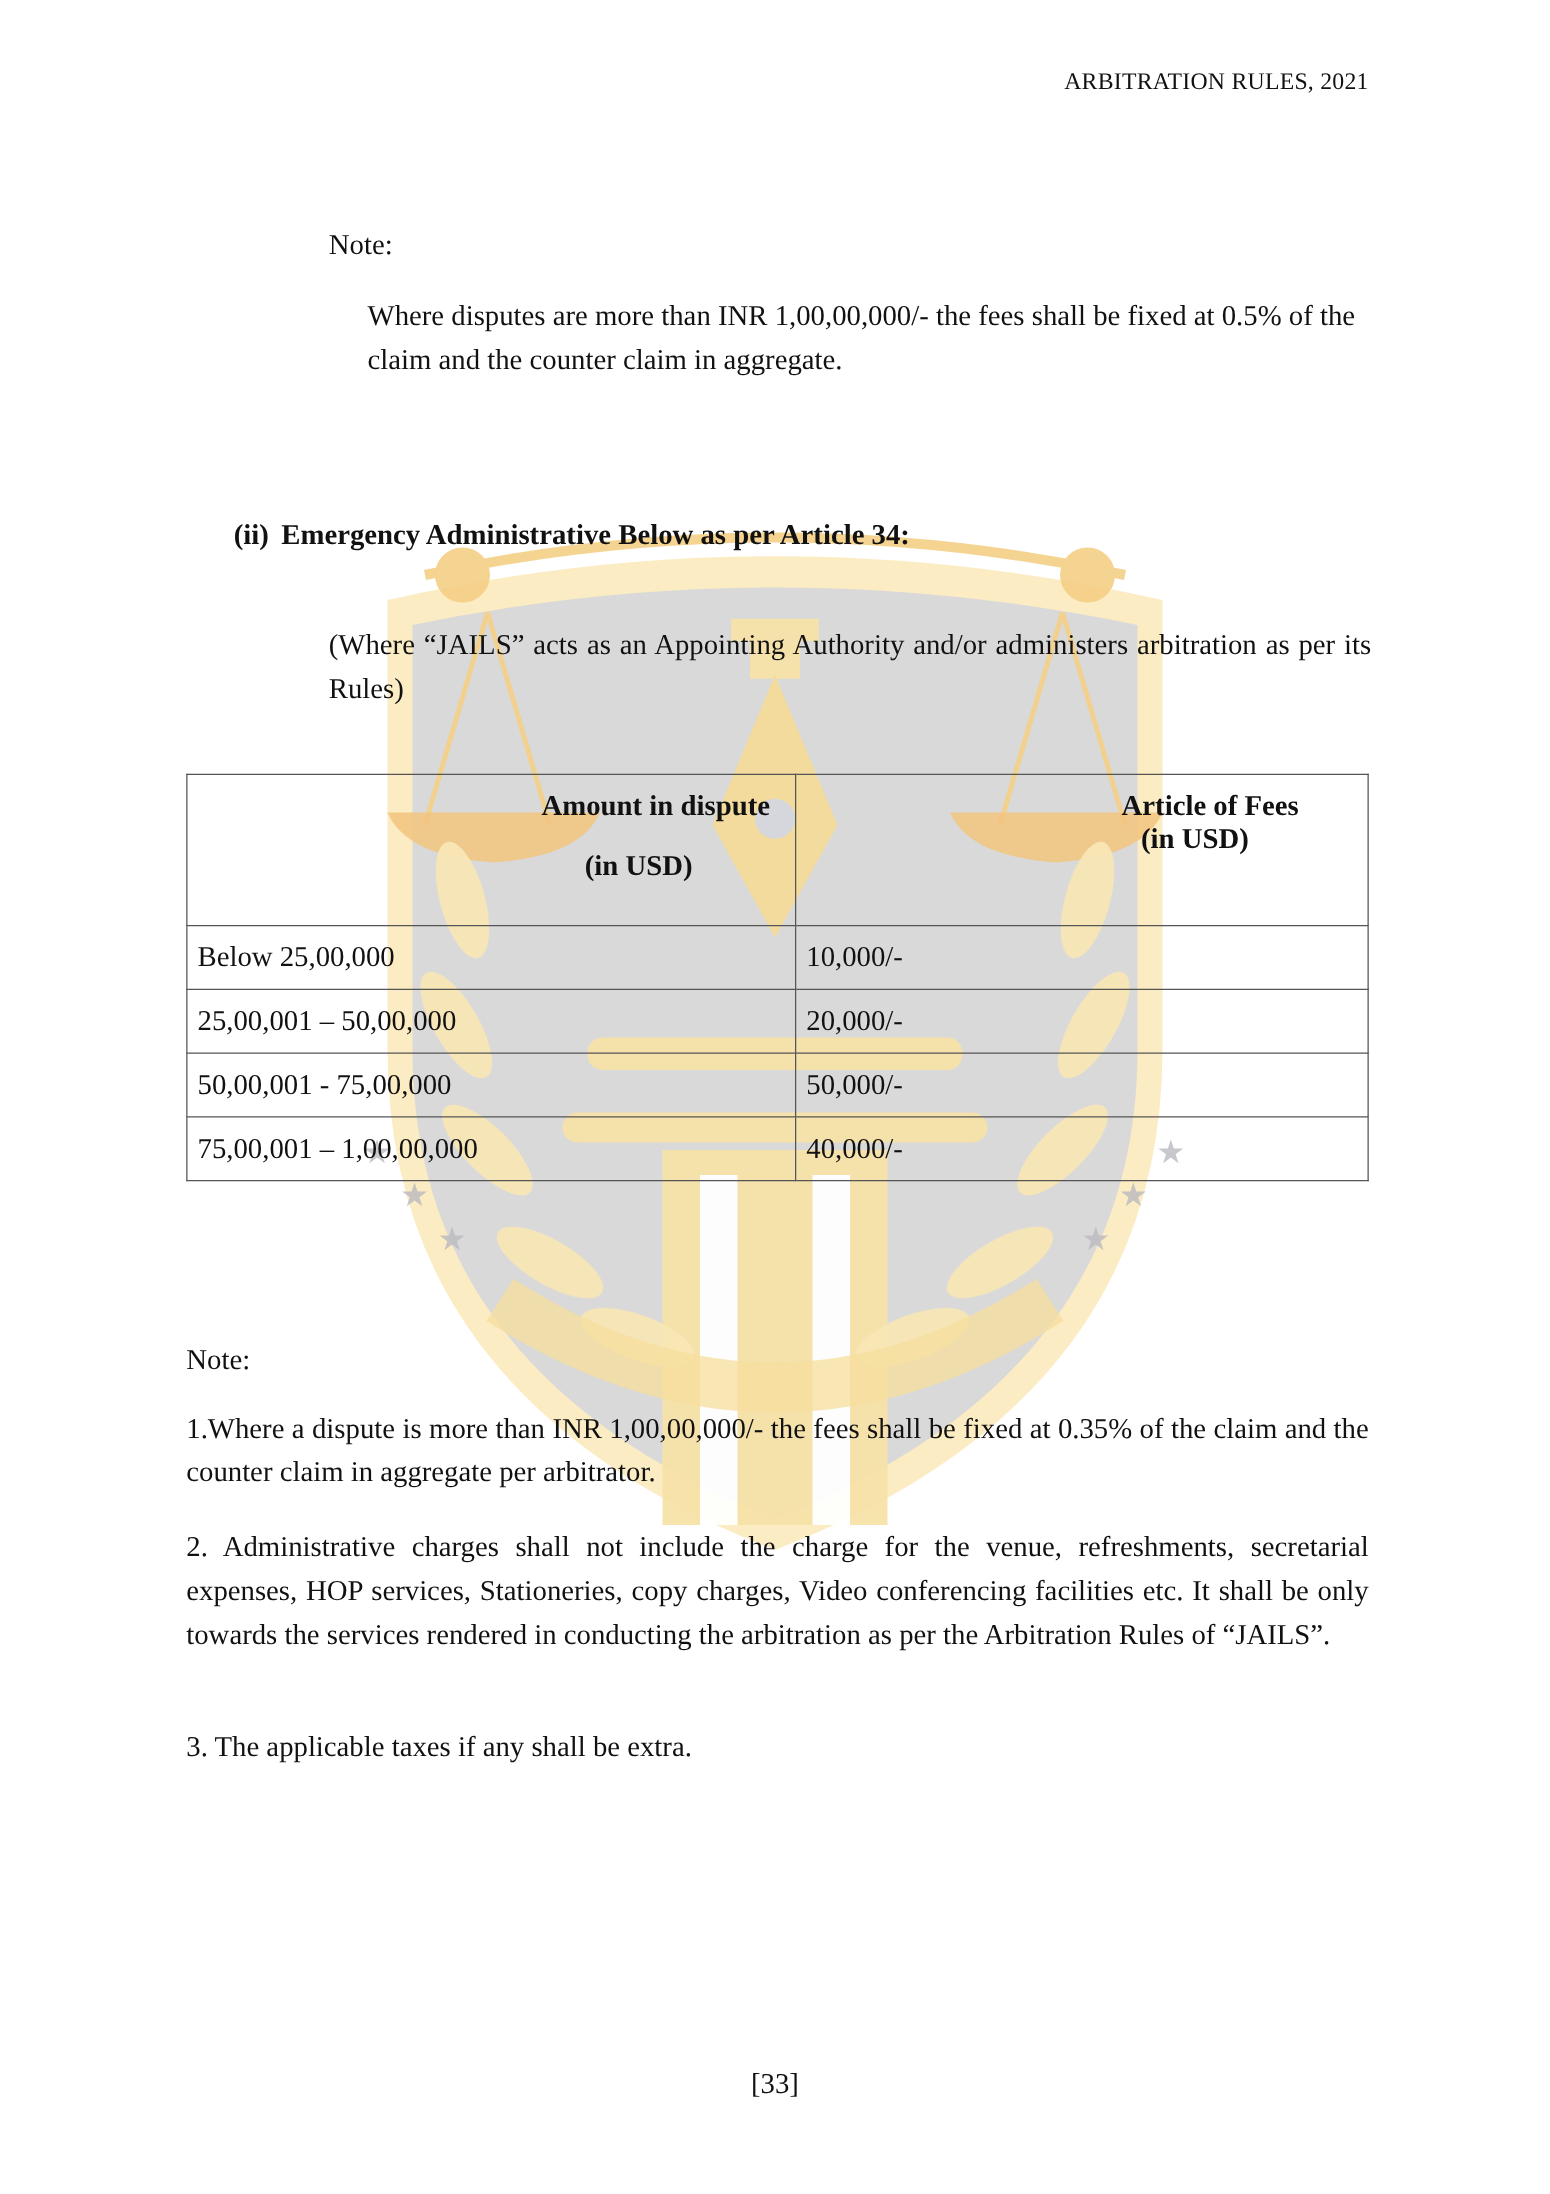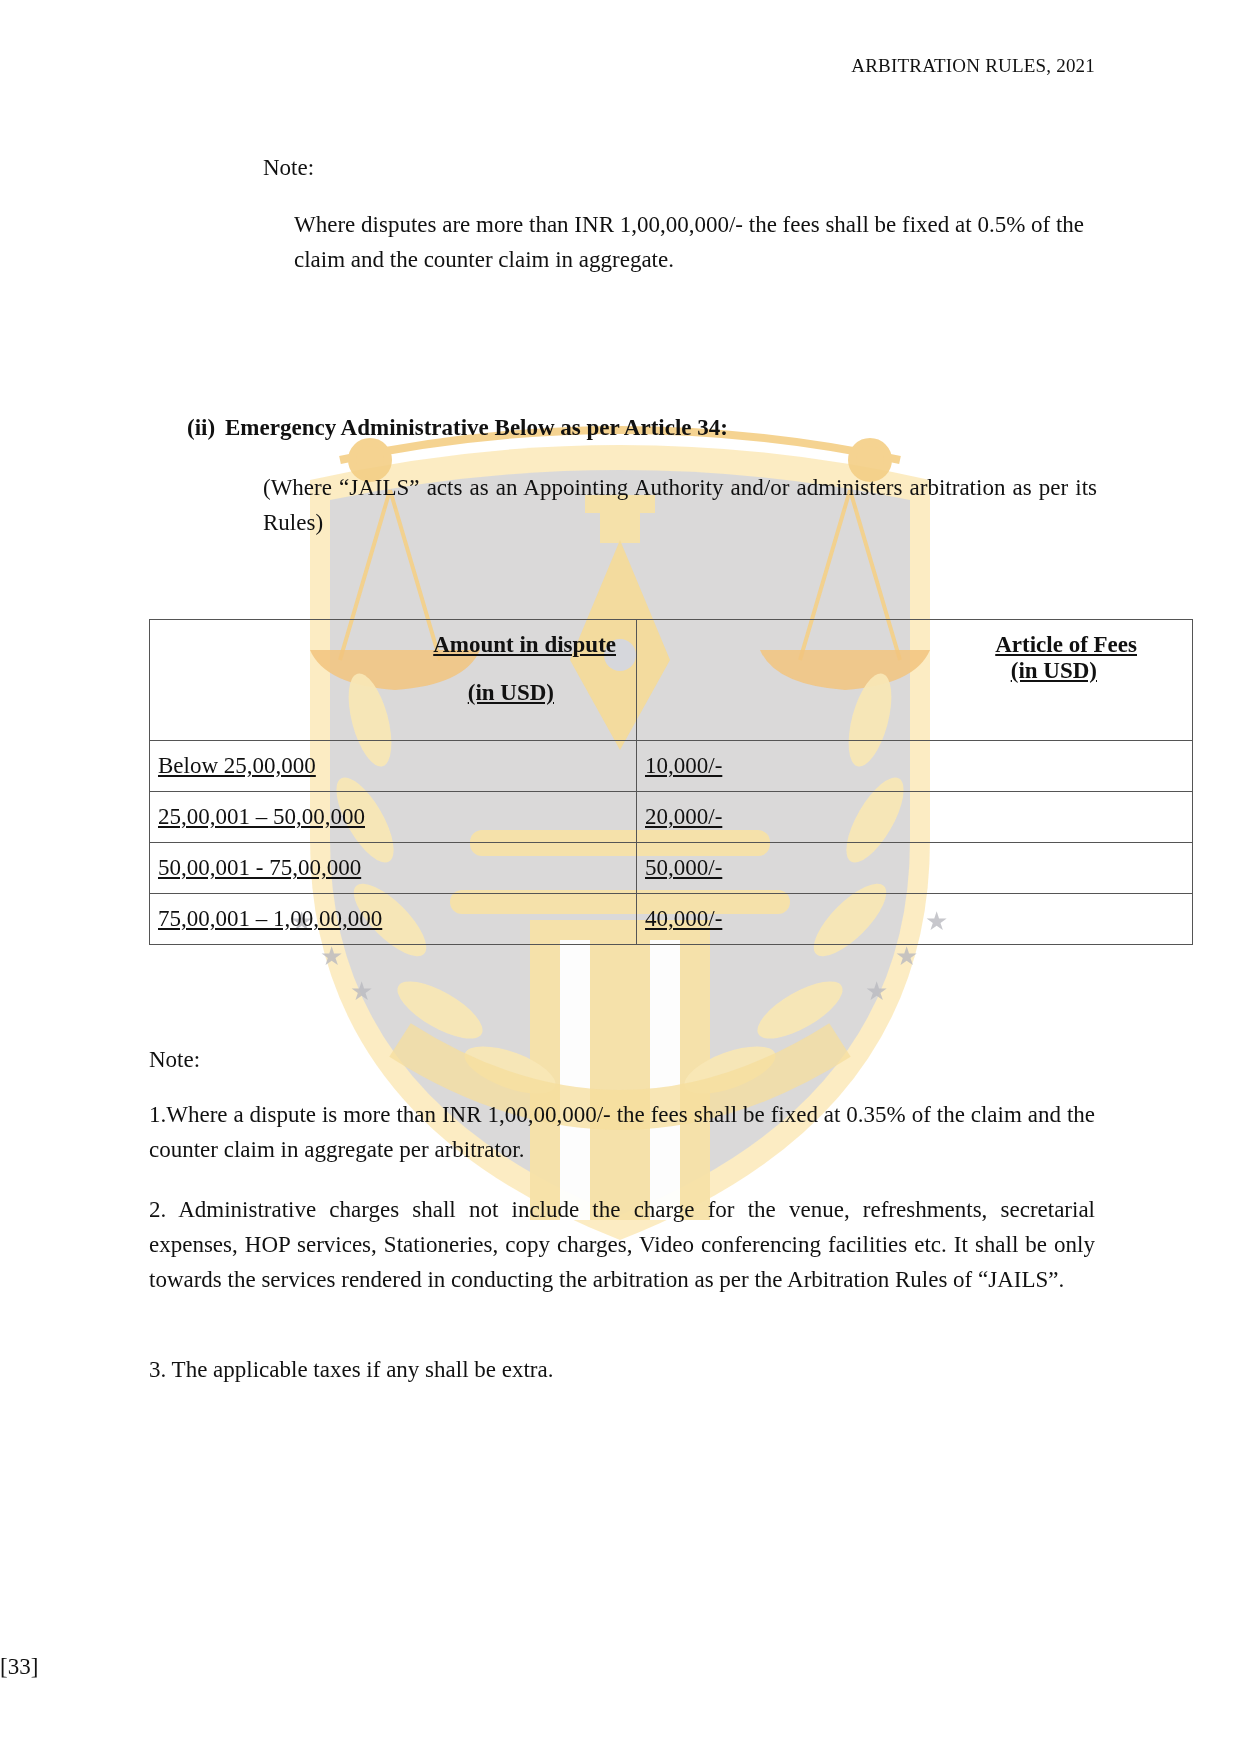--- a/index.html
+++ b/index.html
@@ -2,44 +2,44 @@
 <html><head>
 <meta charset="utf-8">
 <style>
   html, body { margin:0; padding:0; background:#ffffff; }
   body { width:1240px; height:1755px; position:relative; overflow:hidden;
          font-family:"Liberation Serif", "DejaVu Serif", serif; color:#111; }
   .watermark { position:absolute; left:250px; top:420px; width:740px; height:840px; z-index:0; }
   .content { position:absolute; left:0; top:0; width:1240px; height:1755px; z-index:1; }
   .abs { position:absolute; }
   .header { right:145px; top:55px; font-size:19px; letter-spacing:0.2px; }
-  .p { font-size:23px; line-height:35px; }
+  .p { font-size:23px; line-height:35px;margin-top:28px; }
   .note1 { left:263px; top:150px; }
   .para-indent { left:294px; width:795px; }
   .para1 { top:207px; }
   .para2 { top:298px; }
   .heading { left:187px; top:415px; font-weight:bold; font-size:23px; }
   .heading .num { display:inline-block; width:38px; }
   .paren { left:263px; top:470px; width:834px; text-align:justify; text-align-last:left; }
-  table.fees { position:absolute; left:149px; top:619px; width:1044px; border-collapse:collapse;
-               font-size:23px; background:transparent;text-decoration:underline; }
+  table.fees { position:absolute; left:149px; top:619px; width:946px; border-collapse:collapse;
+               font-size:23px; background:transparent; }
   table.fees td, table.fees th { border:1.5px solid #555; padding:0 8px; vertical-align:middle; }
   table.fees th { font-weight:bold; height:108px; vertical-align:top; padding-top:12px; }
   table.fees th.c1 { width:458px; text-align:right; padding-right:20px; }
   table.fees th.c2 { text-align:right; padding-right:55px; }
   table.fees th .l2a { display:block; margin-top:22px; text-align:right; padding-right:62px; }
   table.fees th .l2b { display:block; text-align:right; padding-right:40px; line-height:26px; }
   table.fees th .l1 { display:block; line-height:26px; }
   table.fees td { height:50px; }
   .note2 { left:149px; top:1042px; }
   .list { left:149px; width:946px; text-align:justify; text-align-last:left; }
   .item1 { top:1097px; }
   .item2 { top:1192px; }
   .item3 { top:1352px; }
-  .pagenum { left:0; width:1240px; top:1654px; text-align:left; font-size:23px; }
+  .pagenum { left:0; width:1240px; top:1654px; text-align:center; font-size:23px; }
 </style>
 </head>
 <body>
 
 <svg class="watermark" viewBox="0 0 740 840">
 
   <path d="M60 60 Q370 -10 680 60 L680 420 Q680 700 370 820 Q60 700 60 420 Z" fill="#fbe9b8" opacity="0.85"></path>
 
   <path d="M80 80 Q370 20 660 80 L660 420 Q660 680 370 795 Q80 680 80 420 Z" fill="#d6d7dc" opacity="0.9"></path>
 

